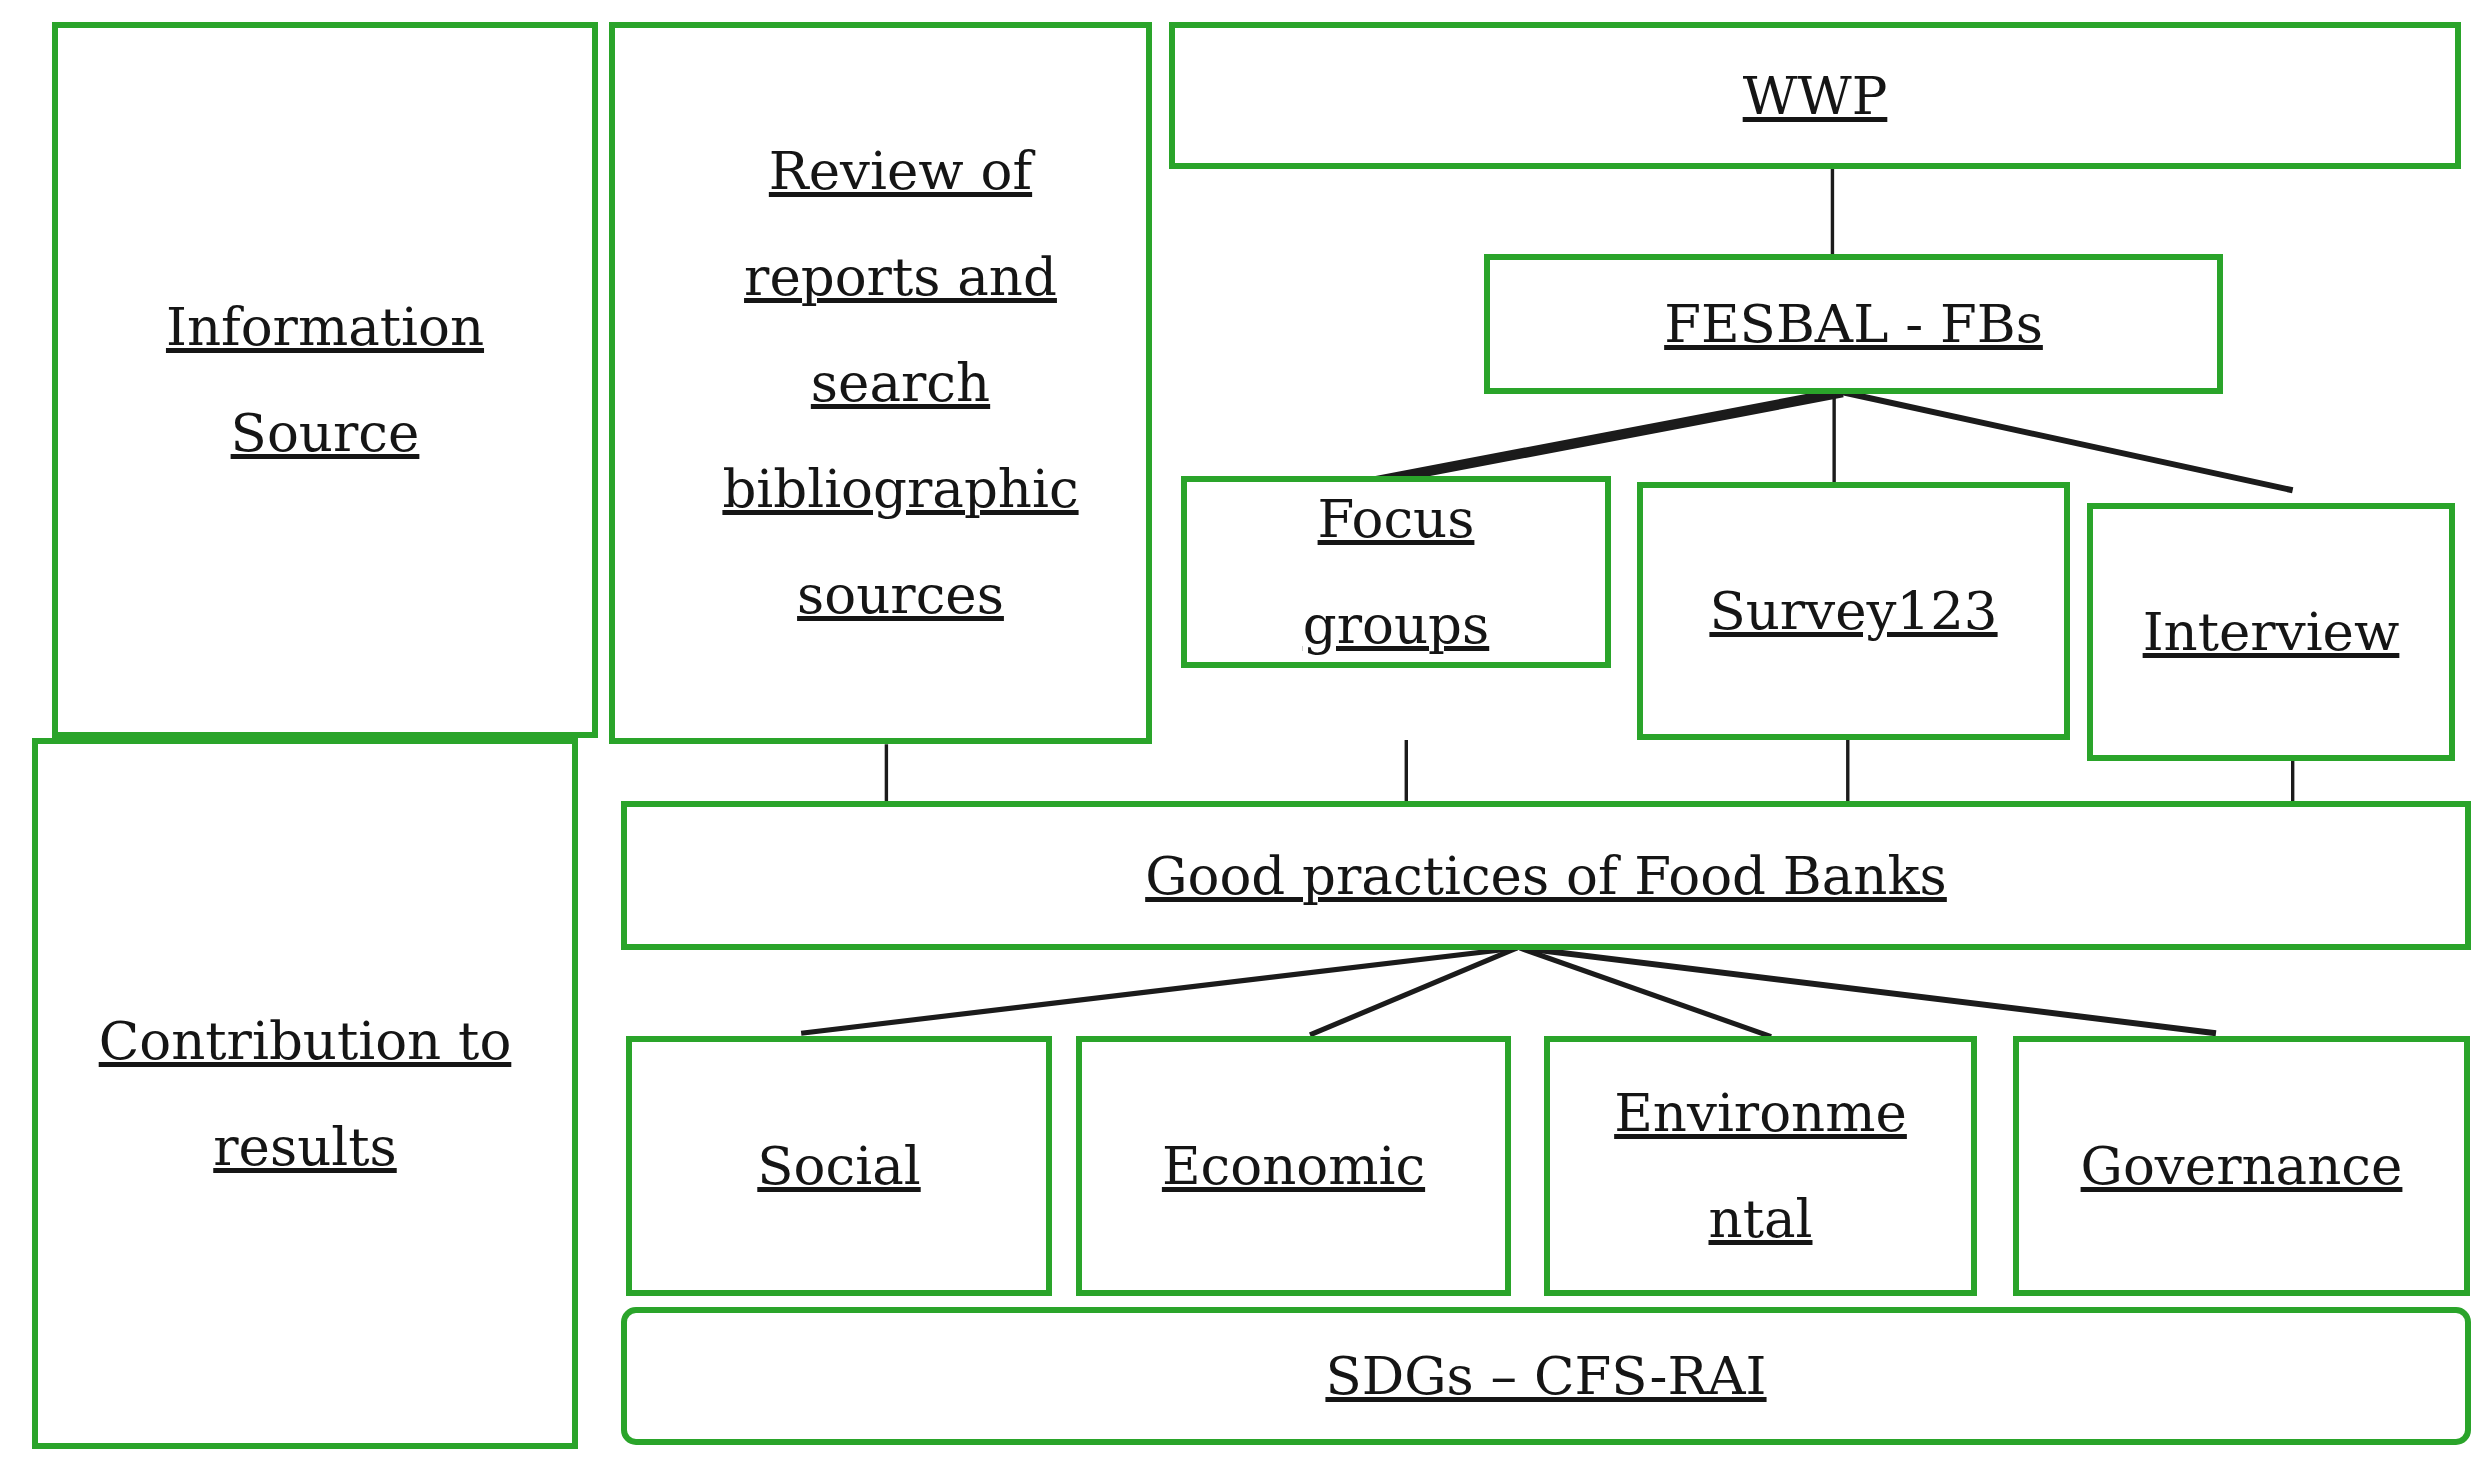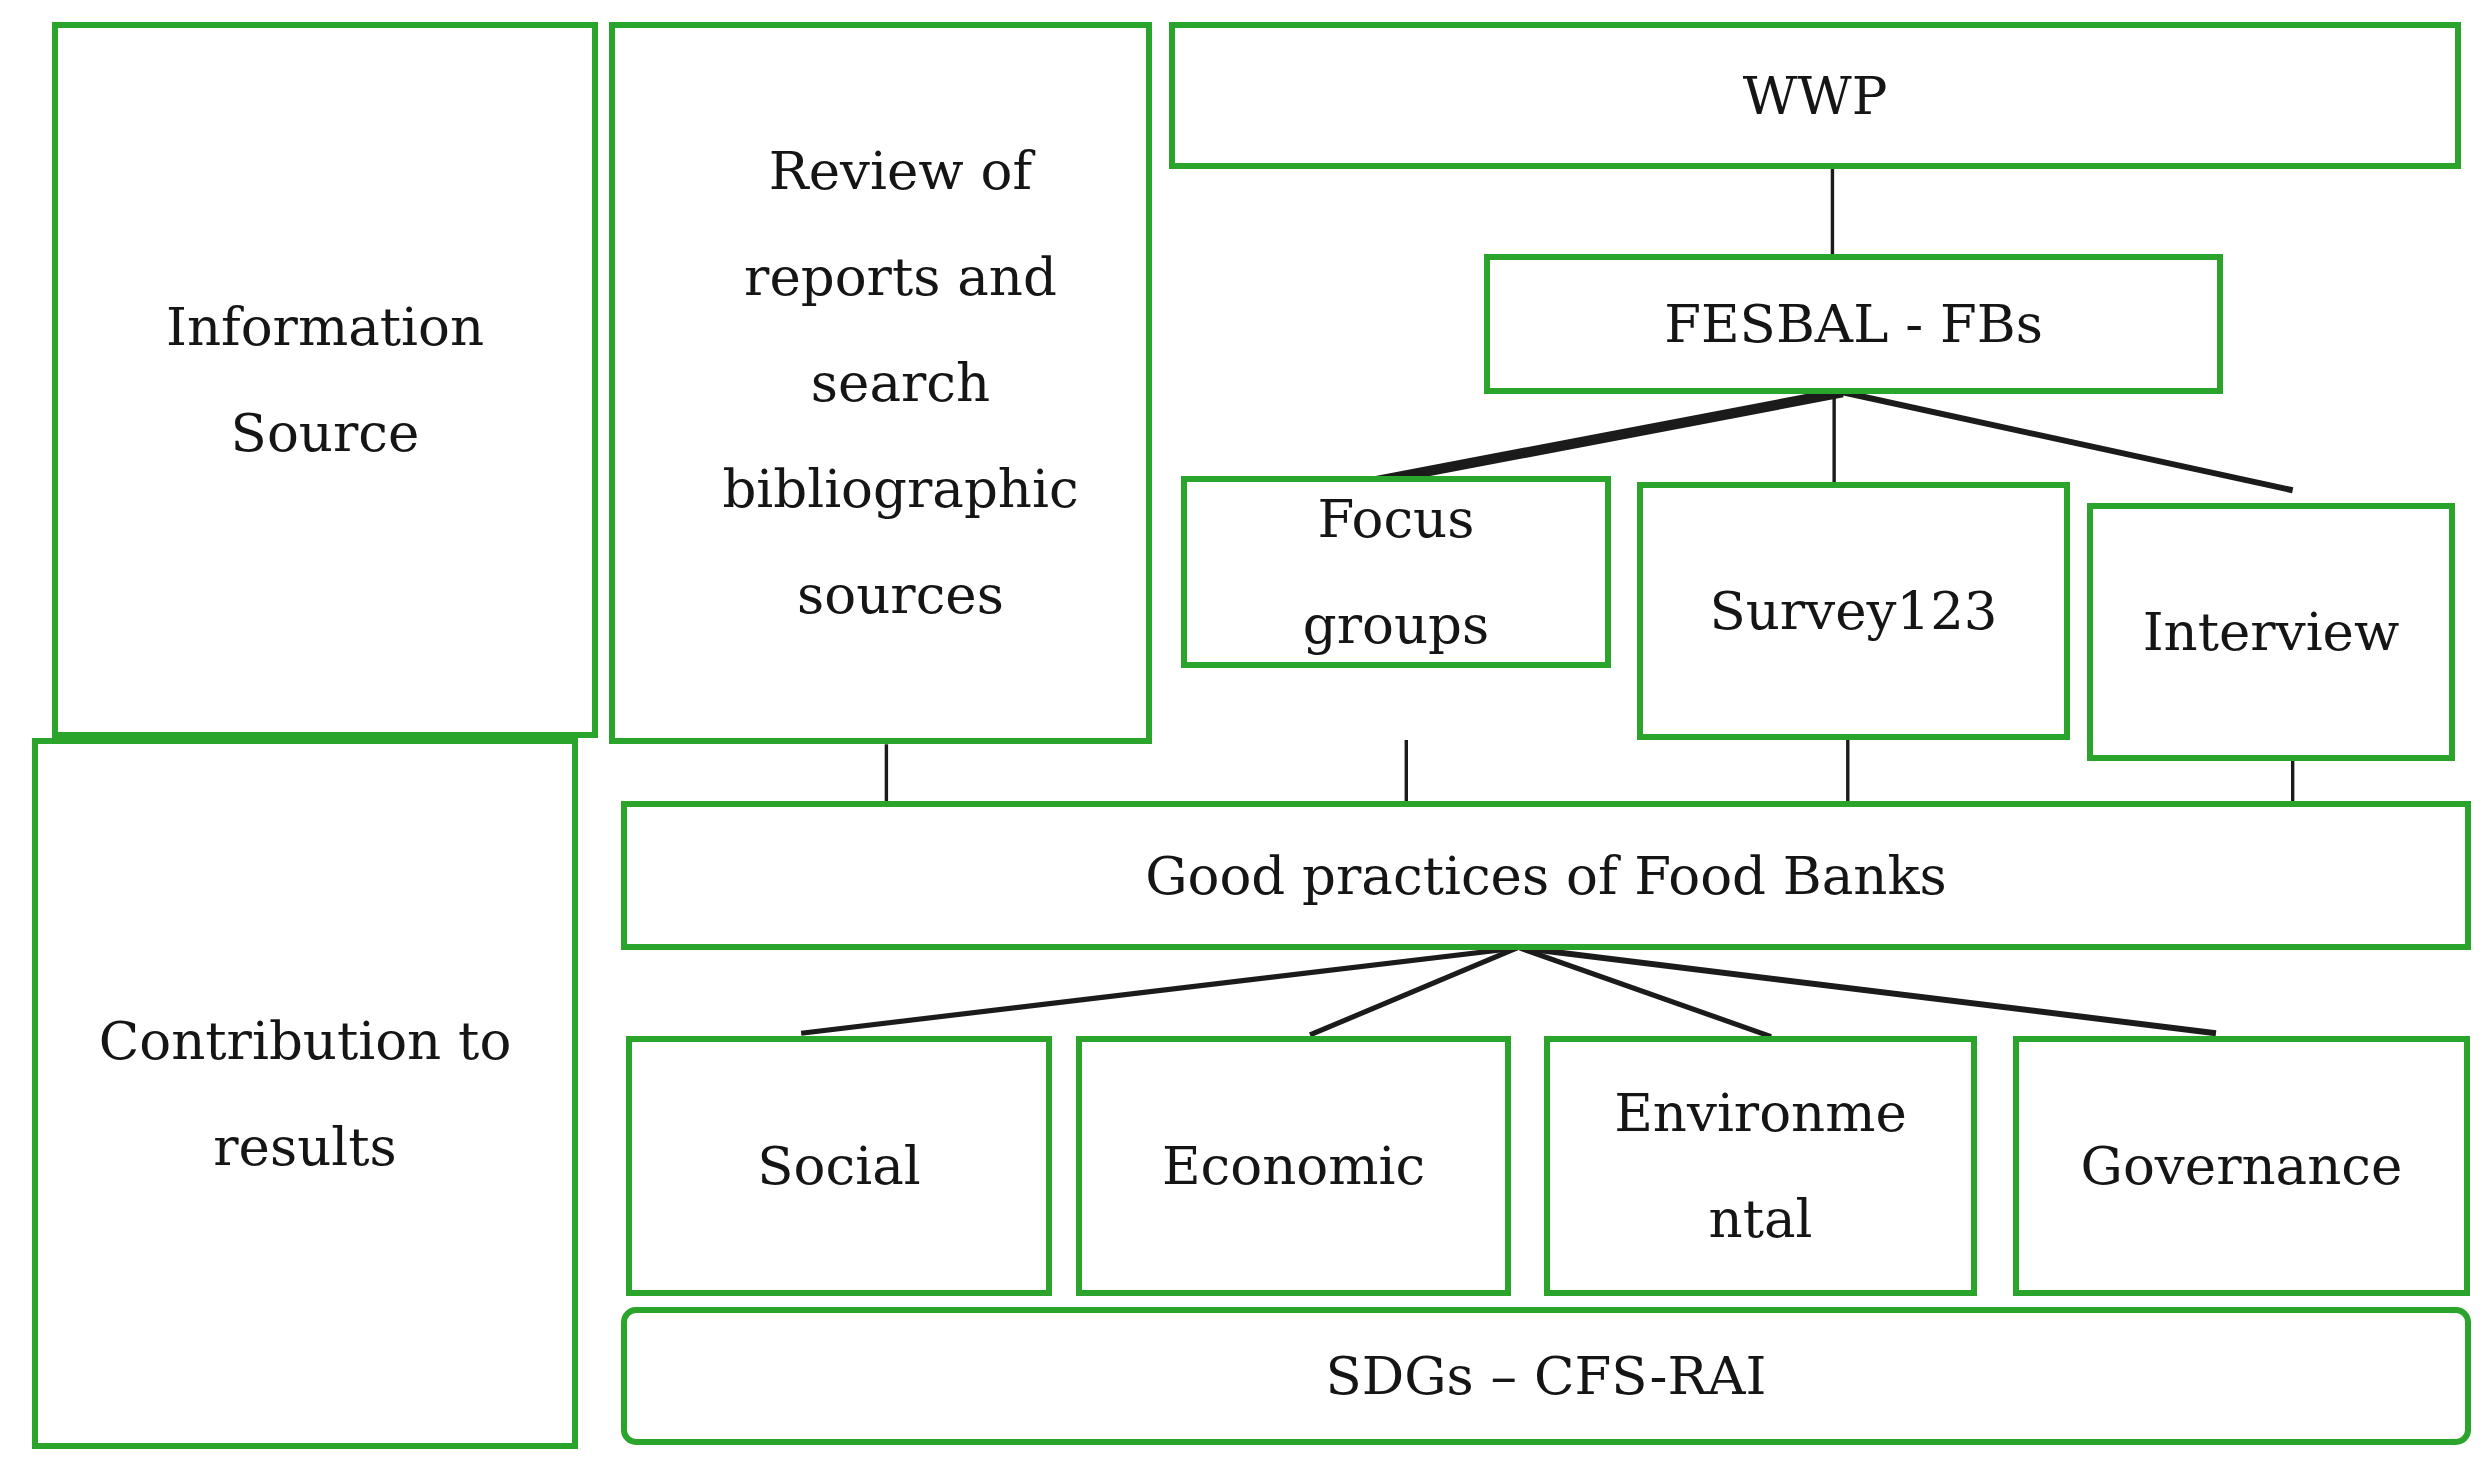--- a/index.html
+++ b/index.html
@@ -33,20 +33,21 @@
     box-sizing:border-box;
     border:6.8px solid var(--green);
     background:#ffffff;
     display:flex;
     align-items:center;
     justify-content:center;
     text-align:center;
     font-size:53px;
     line-height:2.0;
     white-space:pre-line;
+    text-decoration:underline;
   }
   .single{line-height:1.2;}
 </style>
 </head>
 <body>
 
 <div class="canvas">
 
   <svg class="connectors" viewBox="0 0 2918 1736" xmlns="http://www.w3.org/2000/svg">
 

